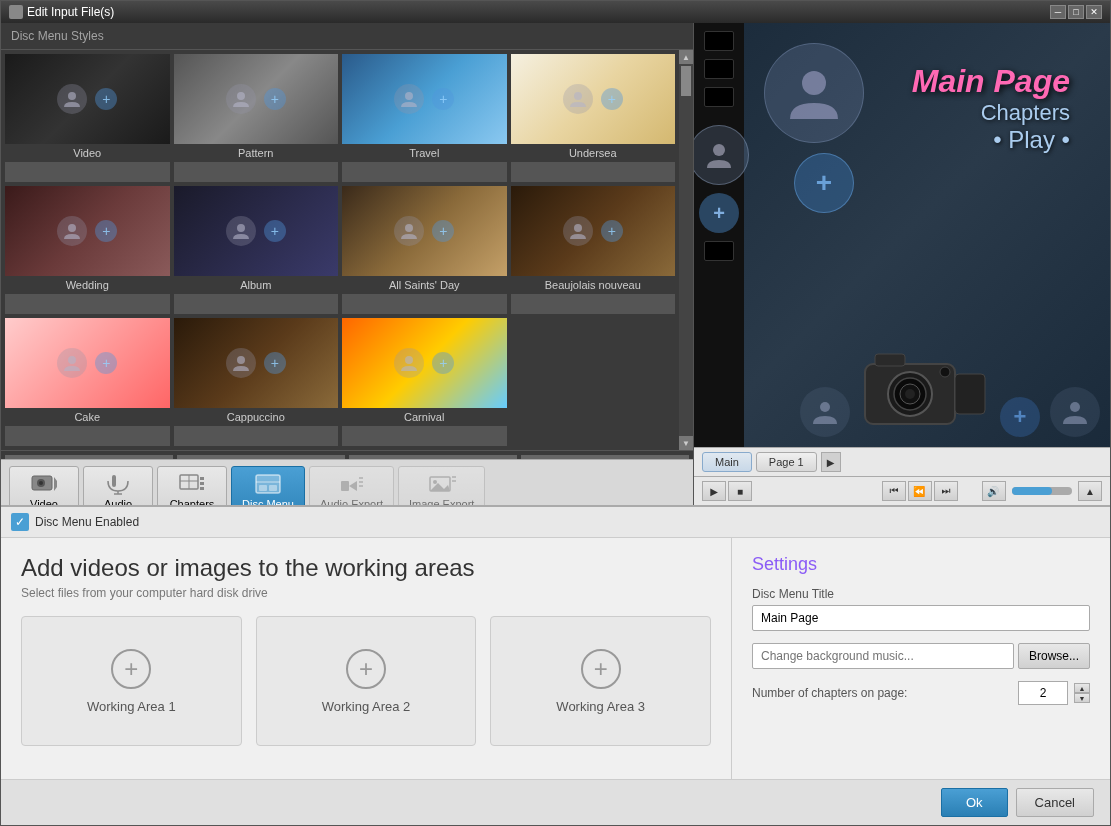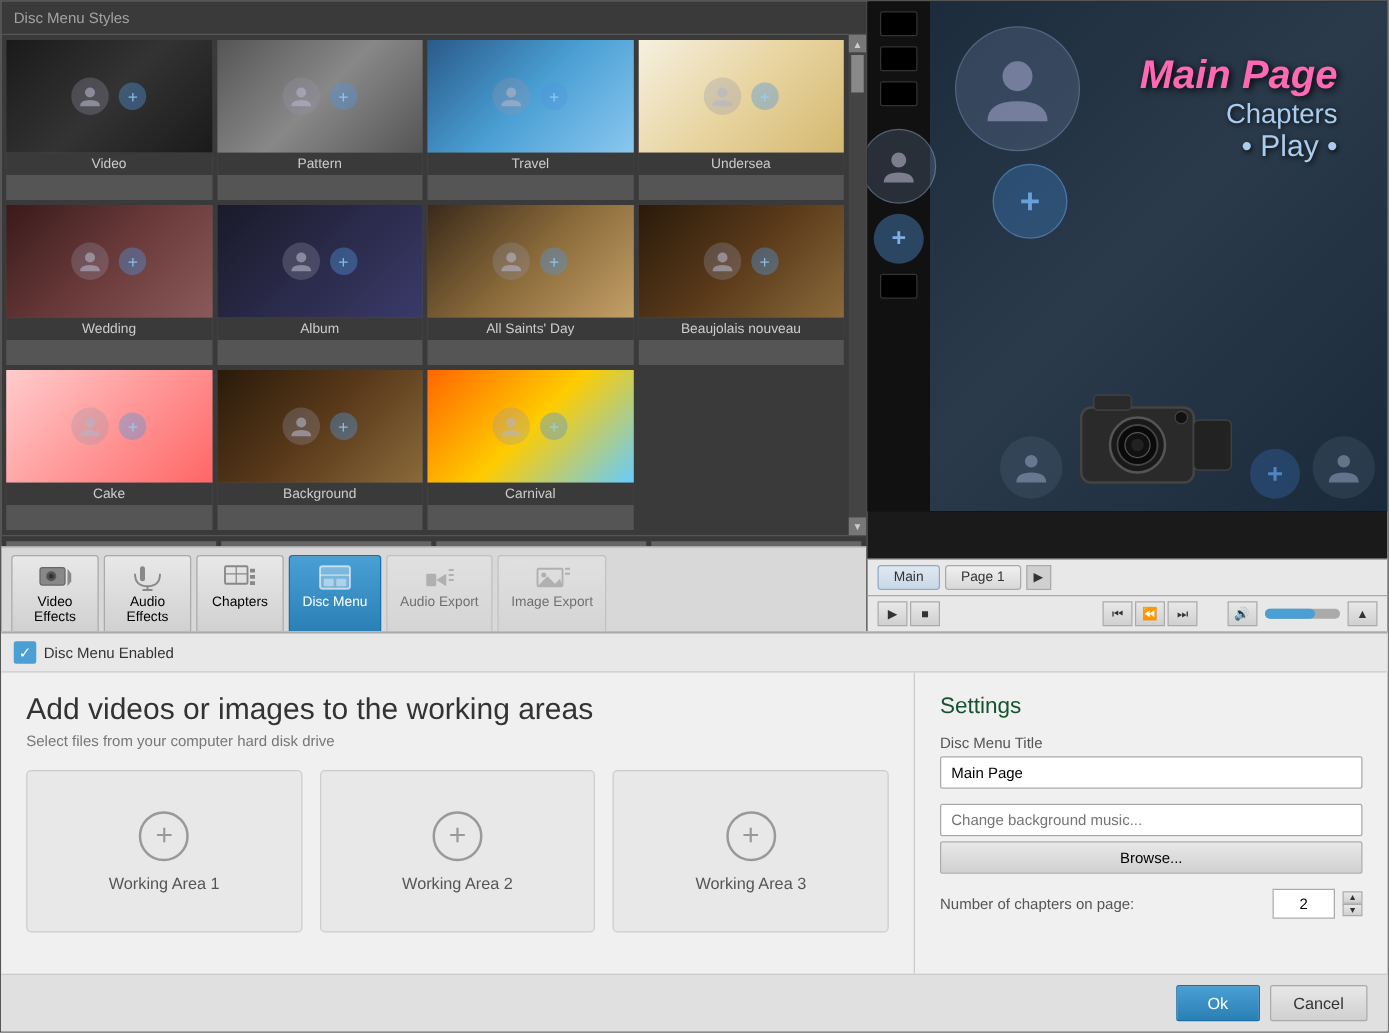--- a/index.html
+++ b/index.html
@@ -53,21 +53,21 @@
     .tool-btn.disabled { opacity: 0.5; cursor: default; }
     .tool-btn-icon { width: 28px; height: 22px; display: flex; align-items: center; justify-content: center; }
     .tool-btn-label { font-size: 11px; color: inherit; text-align: center; }
 
     
     .right-panel { flex: 1; background: #1a1a1a; display: flex; flex-direction: column; }
     .preview-area { flex: 1; background: #000; display: flex; align-items: center; justify-content: center; position: relative; overflow: hidden; }
     .preview-content { width: 100%; height: 100%; background: linear-gradient(135deg, #1a2a3a 0%, #2a3a4a 50%, #1a2a3a 100%); position: relative; display: flex; align-items: center; justify-content: center; }
 
     
-    .nav-bar { background: #e8e8e8; border-top: 1px solid #aaa; padding: 4px 8px; display: flex; align-items: center; gap: 4px; margin-top: 38px; }
+    .nav-bar { background: #e8e8e8; border-top: 1px solid #aaa; padding: 4px 8px; display: flex; align-items: center; gap: 4px; }
     .nav-tab { background: linear-gradient(to bottom, #f0f0f0, #d8d8d8); border: 1px solid #aaa; border-radius: 3px; padding: 3px 12px; cursor: pointer; font-size: 11px; }
     .nav-tab.active { background: linear-gradient(to bottom, #e0e8f0, #c8d8e8); border-color: #88aacc; }
     .nav-arrow { width: 20px; height: 20px; background: #d0d0d0; border: 1px solid #aaa; display: flex; align-items: center; justify-content: center; cursor: pointer; font-size: 10px; }
     .playback-controls { display: flex; align-items: center; gap: 2px; padding: 4px 8px; background: #e8e8e8; border-top: 1px solid #aaa; }
     .ctrl-btn { width: 24px; height: 20px; background: linear-gradient(to bottom, #e8e8e8, #d0d0d0); border: 1px solid #aaa; display: flex; align-items: center; justify-content: center; cursor: pointer; font-size: 10px; }
     .volume-bar { width: 60px; height: 8px; background: #aaa; border-radius: 4px; margin: 0 4px; position: relative; }
     .volume-fill { width: 40px; height: 8px; background: #4a9fd4; border-radius: 4px; }
 
     
     .bottom-section { background: #f0f0f0; border-top: 2px solid #aaa; display: flex; flex-direction: column; flex: 0 0 320px; }
@@ -79,42 +79,53 @@
     .right-settings { flex: 1; padding: 16px 20px; border-left: 1px solid #ccc; }
 
     .working-title { font-size: 24px; color: #333; font-weight: normal; margin-bottom: 4px; }
     .working-subtitle { font-size: 12px; color: #777; margin-bottom: 16px; }
 
     .working-areas { display: flex; gap: 14px; }
     .working-area-box { flex: 1; border: 1px solid #ccc; background: #e8e8e8; border-radius: 4px; display: flex; flex-direction: column; align-items: center; justify-content: center; padding: 20px; min-height: 130px; cursor: pointer; }
     .plus-circle { width: 40px; height: 40px; border: 2px solid #999; border-radius: 50%; display: flex; align-items: center; justify-content: center; color: #999; font-size: 24px; margin-bottom: 10px; }
     .working-area-label { color: #555; font-size: 13px; }
 
-    .settings-title { font-size: 18px; color: #14532d; font-weight: normal; margin-bottom: 12px; }
+    .settings-title { font-size: 18px; color: #8b5cf6; font-weight: normal; margin-bottom: 12px; }
     .settings-field { margin-bottom: 12px; }
     .settings-label { font-size: 12px; color: #555; margin-bottom: 4px; }
     .settings-input { width: 100%; padding: 5px 8px; border: 1px solid #aaa; background: white; font-size: 12px; border-radius: 2px; }
-    .settings-row { display: flex; gap: 4px; flex-direction: column; }
+    .settings-row { display: flex; gap: 4px; }
     .settings-input-wide { flex: 1; padding: 5px 8px; border: 1px solid #aaa; background: white; font-size: 12px; border-radius: 2px; }
     .browse-btn { background: linear-gradient(to bottom, #e8e8e8, #d0d0d0); border: 1px solid #aaa; padding: 5px 10px; cursor: pointer; font-size: 12px; border-radius: 2px; white-space: nowrap; }
     .chapters-row { display: flex; align-items: center; gap: 6px; }
     .chapters-label { flex: 1; font-size: 12px; color: #555; }
     .spinner-input { width: 50px; padding: 4px 6px; border: 1px solid #aaa; background: white; font-size: 12px; text-align: center; }
     .spinner-arrows { display: flex; flex-direction: column; }
     .spinner-arrow { width: 16px; height: 10px; background: linear-gradient(to bottom, #e8e8e8, #d0d0d0); border: 1px solid #aaa; display: flex; align-items: center; justify-content: center; cursor: pointer; font-size: 7px; }
 
     .bottom-buttons { background: #e0e0e0; border-top: 1px solid #ccc; padding: 8px 16px; display: flex; justify-content: flex-end; gap: 8px; align-items: center; }
     .ok-btn { background: linear-gradient(to bottom, #4a9fd4, #2a7fb4); border: 1px solid #1a6fa4; color: white; padding: 6px 24px; cursor: pointer; font-size: 13px; border-radius: 2px; }
     .cancel-btn { background: linear-gradient(to bottom, #e8e8e8, #d0d0d0); border: 1px solid #aaa; color: #333; padding: 6px 18px; cursor: pointer; font-size: 13px; border-radius: 2px; }
   </style>
 </head>
 <body>
 
 <div class="window">
 
+  <div class="title-bar">
+    <div class="title-bar-left">
+      <div class="title-bar-icon"></div>
+      <span>Edit Input File(s)</span>
+    </div>
+    <div class="title-bar-controls">
+      <div class="title-bar-btn">─</div>
+      <div class="title-bar-btn">□</div>
+      <div class="title-bar-btn">✕</div>
+    </div>
+  </div>
 
   <div class="main-content">
 
     <div class="left-panel">
       <div class="disc-menu-styles-header">Disc Menu Styles</div>
 
       <div style="display:flex; flex:0 0 400px; overflow: hidden;">
 
         <div class="styles-grid" id="styles-grid">
         <div class="style-item">
@@ -248,21 +259,21 @@
     <div style="display:flex;gap:8px;align-items:center;justify-content:center;width:100%;height:100%;">
       <div style="width:30px;height:30px;background:rgba(150,150,170,0.3);border-radius:50%;display:flex;align-items:center;justify-content:center;">
         <svg width="18" height="18" viewBox="0 0 18 18" fill="rgba(180,180,200,0.6)">
           <circle cx="9" cy="6" r="4"></circle>
           <path d="M1,17 Q1,12 9,12 Q17,12 17,17"></path>
         </svg>
       </div>
       <div style="width:22px;height:22px;background:rgba(80,150,220,0.4);border-radius:50%;display:flex;align-items:center;justify-content:center;color:rgba(150,210,255,0.8);font-size:14px;">+</div>
     </div>
   </div>
-              <div class="style-label">Background</div>
+              <div class="style-label">Cappuccino</div>
             </div>
             <div class="style-item">
               <div class="style-thumb thumb-carnival">
     <div style="display:flex;gap:8px;align-items:center;justify-content:center;width:100%;height:100%;">
       <div style="width:30px;height:30px;background:rgba(150,150,170,0.3);border-radius:50%;display:flex;align-items:center;justify-content:center;">
         <svg width="18" height="18" viewBox="0 0 18 18" fill="rgba(180,180,200,0.6)">
           <circle cx="9" cy="6" r="4"></circle>
           <path d="M1,17 Q1,12 9,12 Q17,12 17,17"></path>
         </svg>
       </div>

